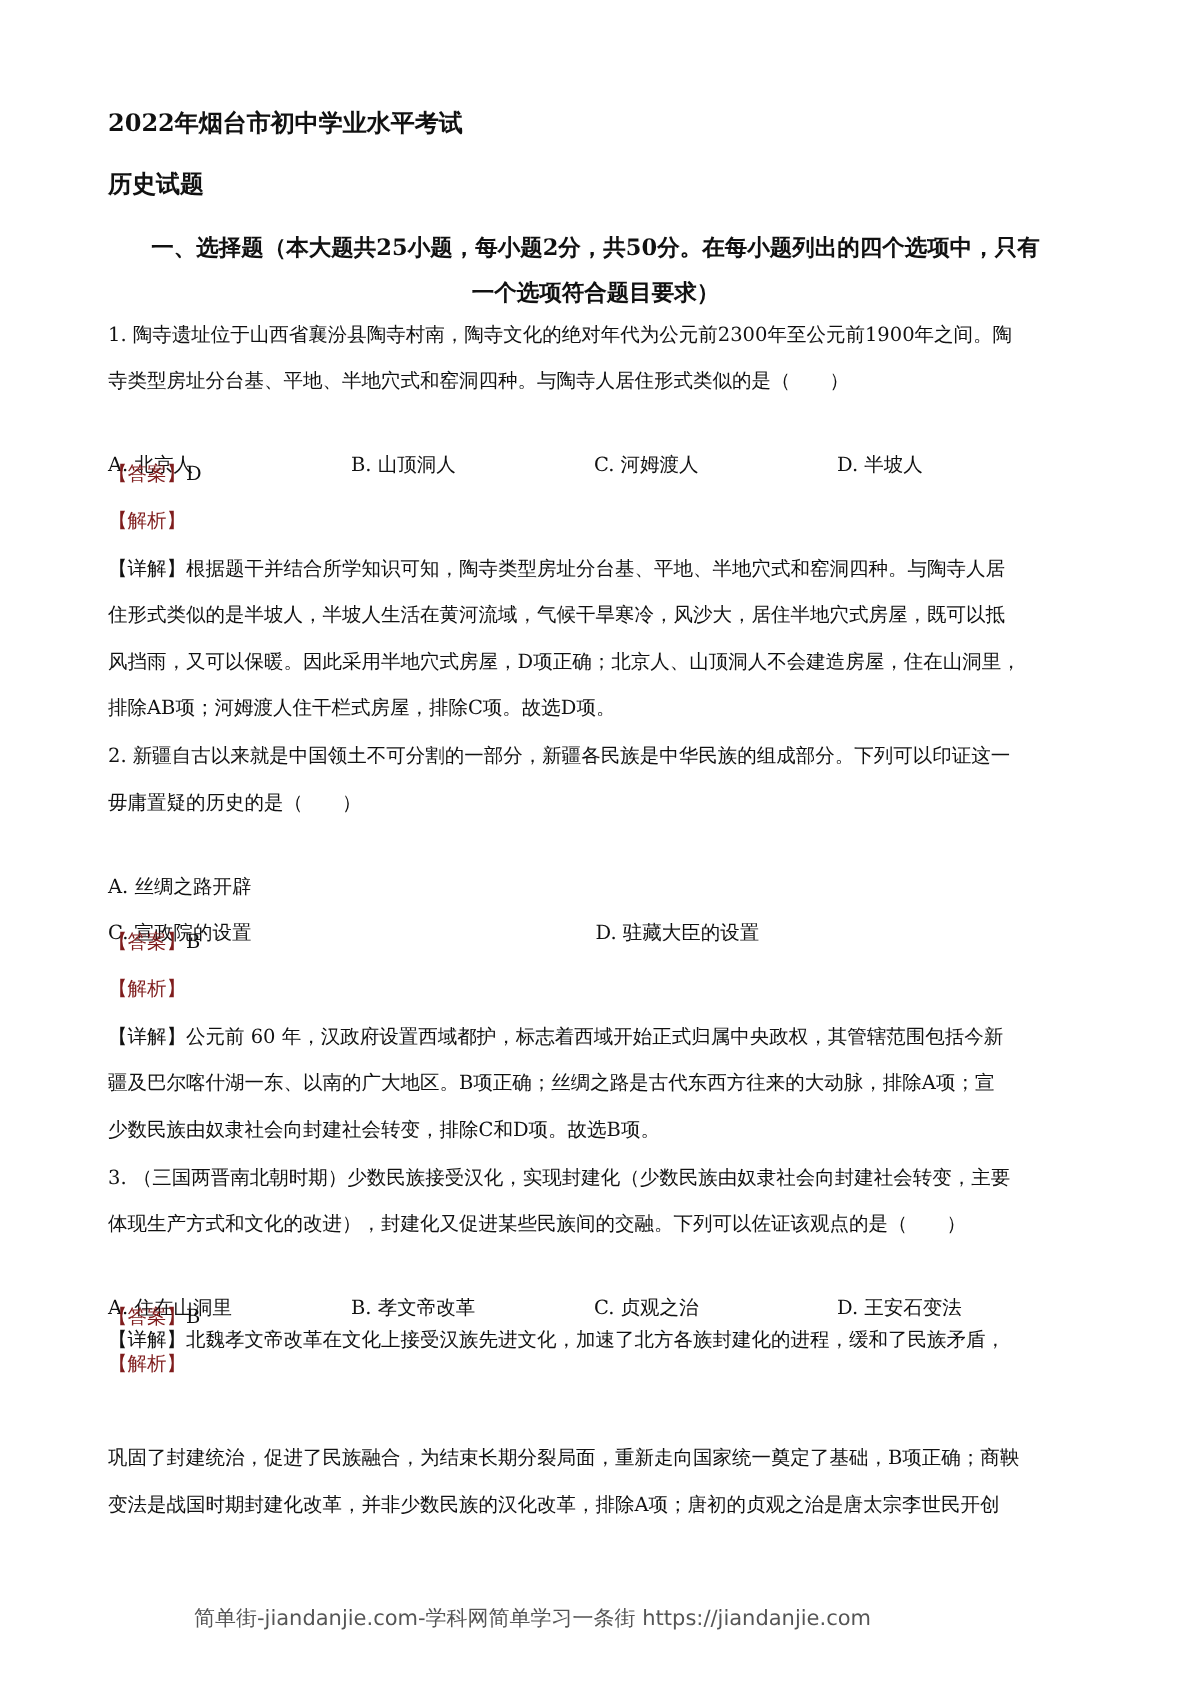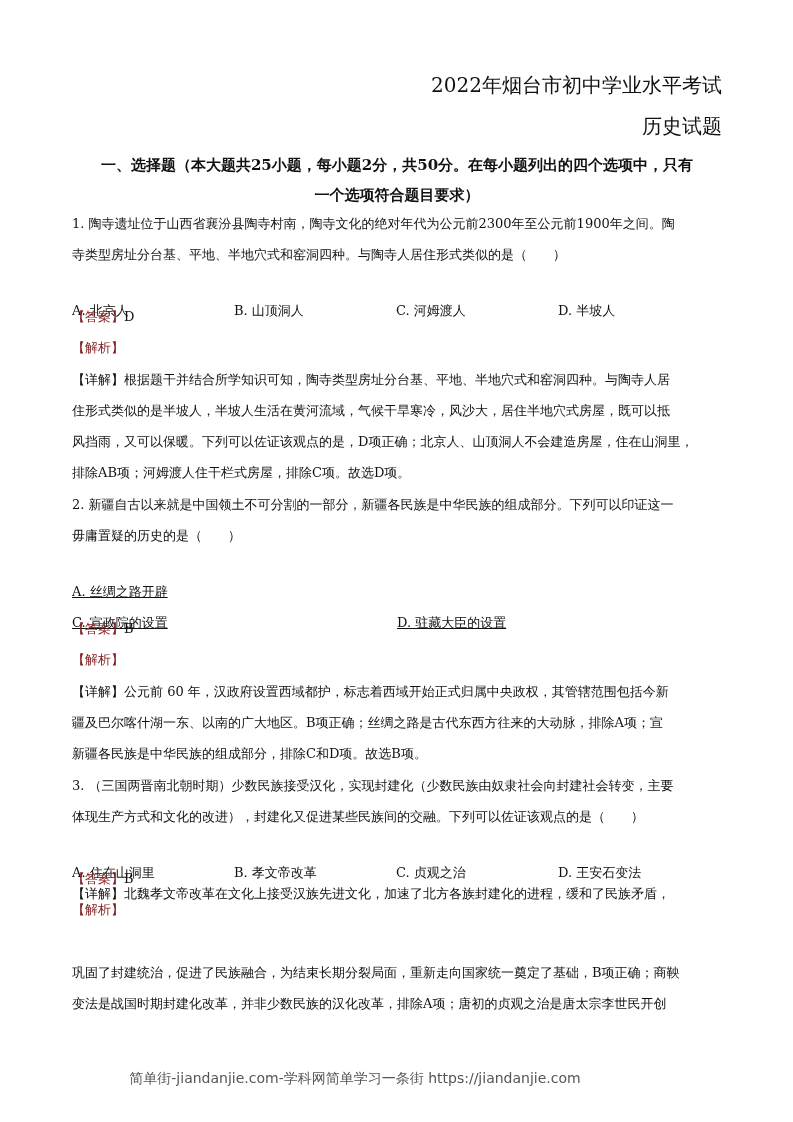--- a/index.html
+++ b/index.html
@@ -1,26 +1,26 @@
 <!DOCTYPE html>
 <html><head>
 <meta charset="utf-8">
 <style>
   html, body { margin: 0; padding: 0; background: #ffffff; }
   body { width: 793px; height: 1122px; position: relative; overflow: hidden;
          font-family: "DejaVu Serif", "Liberation Serif", serif; color: #111; }
   .page { position: absolute; left: 72px; top: 0; width: 650px; }
-  .title { position: absolute; left: 0; width: 650px; text-align: right; font-weight: normal; font-size: 20px; }
+  .title { position: absolute; left: 0; width: 650px; text-align: left; font-weight: bold; font-size: 16px; }
   .t1 { top: 72px; }
   .t2 { top: 113px; }
   .section { position: absolute; left: 0; top: 150px; width: 650px; font-weight: bold; font-size: 15px; line-height: 30px; text-align: center; }
   .line { position: absolute; left: 0; font-size: 13px; line-height: 20px; white-space: nowrap; }
   .opts { position: absolute; left: 0; width: 650px; font-size: 13px; line-height: 20px; display: flex; margin-top: 25px; }
   .opt4 { width: 162px; }
-  .opt2 { width: 325px; text-decoration: underline; }
+  .opt2 { width: 325px; }
   .tag { color: #7f1d1d; }
   .footer { position: absolute; top: 1070px; left: 0; width: 710px; text-align: center;
             font-family: "DejaVu Sans", "Liberation Sans", sans-serif; font-size: 14px; color: #555; }
 </style>
 </head>
 <body>
 
 <div class="page">
   <div class="title t1">2022年烟台市初中学业水平考试</div>
   <div class="title t2">历史试题</div>
@@ -37,39 +37,39 @@
     <span class="opt4">B. 山顶洞人</span>
     <span class="opt4">C. 河姆渡人</span>
     <span class="opt4">D. 半坡人</span>
   </div>
   <div class="line" style="top:307px">
     <span class="tag">【答案】</span><span>D</span>
   </div>
   <div class="line tag" style="top:338px">【解析】</div>
   <div class="line" style="top:370px"><span>【详解】</span><span>根据题干并结合所学知识可知，陶寺类型房址分台基、平地、半地穴式和窑洞四种。与陶寺人居</span></div>
   <div class="line" style="top:401px">住形式类似的是半坡人，半坡人生活在黄河流域，气候干旱寒冷，风沙大，居住半地穴式房屋，既可以抵</div>
-  <div class="line" style="top:432px">风挡雨，又可以保暖。下列可以佐证该观点的是，D项正确；北京人、山顶洞人不会建造房屋，住在山洞里，</div>
+  <div class="line" style="top:432px">风挡雨，又可以保暖。因此采用半地穴式房屋，D项正确；北京人、山顶洞人不会建造房屋，住在山洞里，</div>
   <div class="line" style="top:463px">排除AB项；河姆渡人住干栏式房屋，排除C项。故选D项。</div>
 
   <div class="line" style="top:495px">2. 新疆自古以来就是中国领土不可分割的一部分，新疆各民族是中华民族的组成部分。下列可以印证这一</div>
   <div class="line" style="top:526px">毋庸置疑的历史的是（　　）</div>
   <div class="opts" style="top:557px">
     <span class="opt2">A. 丝绸之路开辟</span>
   </div>
   <div class="opts" style="top:588px">
     <span class="opt2">C. 宣政院的设置</span>
     <span class="opt2">D. 驻藏大臣的设置</span>
   </div>
   <div class="line" style="top:619px">
     <span class="tag">【答案】</span><span>B</span>
   </div>
   <div class="line tag" style="top:650px">【解析】</div>
   <div class="line" style="top:682px"><span>【详解】</span><span>公元前 60 年，汉政府设置西域都护，标志着西域开始正式归属中央政权，其管辖范围包括今新</span></div>
   <div class="line" style="top:713px">疆及巴尔喀什湖一东、以南的广大地区。B项正确；丝绸之路是古代东西方往来的大动脉，排除A项；宣</div>
-  <div class="line" style="top:744px">新疆各民族是中华民族的组成部分，排除C和D项。故选B项。</div>
+  <div class="line" style="top:744px">少数民族由奴隶社会向封建社会转变，排除C和D项。故选B项。</div>
 
   <div class="line" style="top:776px">3. （三国两晋南北朝时期）少数民族接受汉化，实现封建化（少数民族由奴隶社会向封建社会转变，主要</div>
   <div class="line" style="top:807px">体现生产方式和文化的改进），封建化又促进某些民族间的交融。下列可以佐证该观点的是（　　）</div>
   <div class="opts" style="top:838px">
     <span class="opt4">A. 住在山洞里</span>
     <span class="opt4">B. 孝文帝改革</span>
     <span class="opt4">C. 贞观之治</span>
     <span class="opt4">D. 王安石变法</span>
   </div>
   <div class="line" style="top:869px">

